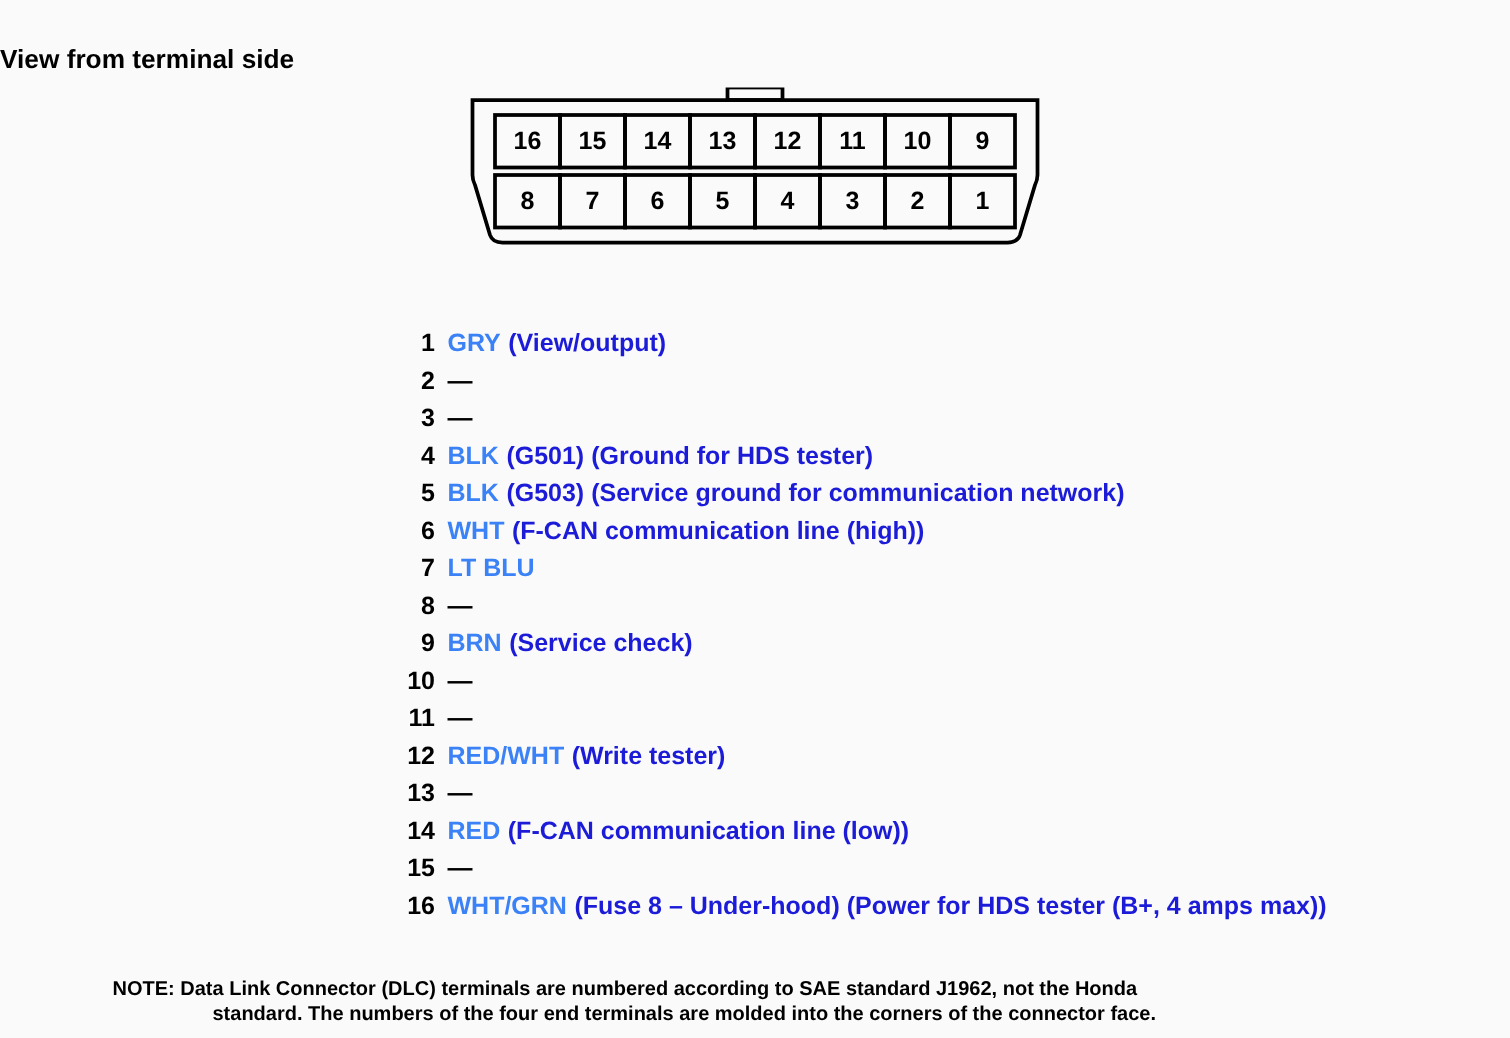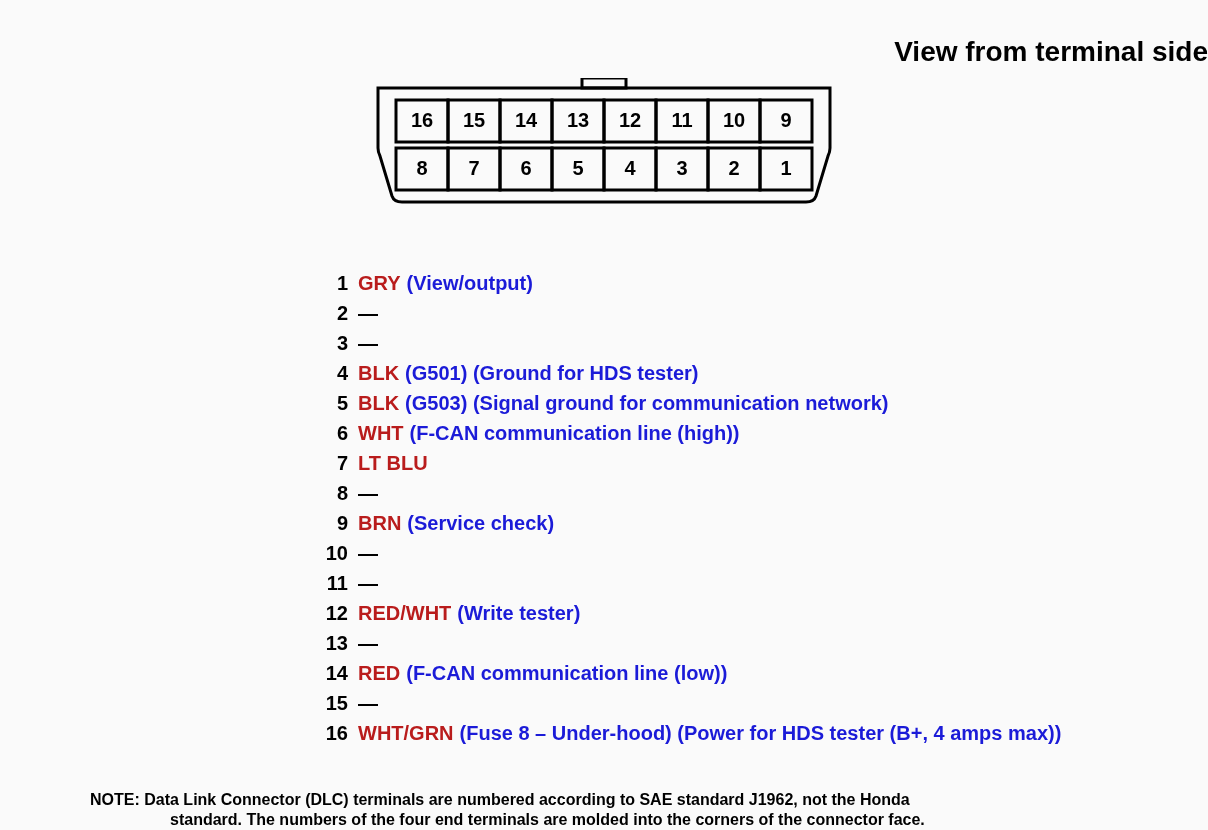--- a/index.html
+++ b/index.html
@@ -11,23 +11,23 @@
     height: 830px;
     box-sizing: border-box;
   }
   .container {
     width: 100%;
     height: 100%;
     position: relative;
     box-sizing: border-box;
   }
   .title {
-    text-align: right;
-    font-weight: bold;
-    font-size: 28px;
+    text-align: left;
+    font-weight: bold;
+    font-size: 21px;
     margin-top: 36px;
     margin-bottom: 10px;
     color: #000;
   }
   .connector-wrap {
     display: flex;
     justify-content: center;
     margin-bottom: 60px;
   }
   .connector {
@@ -49,21 +49,21 @@
     margin: 0;
   }
   .pin-num {
     display: inline-block;
     width: 28px;
     text-align: right;
     margin-right: 10px;
     color: #000;
   }
   .pin-color {
-    color: #b91c1c;
+    color: #3b82f6;
     margin-right: 6px;
   }
   .pin-desc {
     color: #1b1bd8;
   }
   .pin-dash {
     color: #000;
     letter-spacing: 1px;
   }
   .note {
@@ -168,21 +168,21 @@
         <span class="pin-dash">—</span>
       </div>
       <div class="pin-row">
         <span class="pin-num">4</span>
         <span class="pin-color">BLK</span>
         <span class="pin-desc">(G501) (Ground for HDS tester)</span>
       </div>
       <div class="pin-row">
         <span class="pin-num">5</span>
         <span class="pin-color">BLK</span>
-        <span class="pin-desc">(G503) (Signal ground for communication network)</span>
+        <span class="pin-desc">(G503) (Service ground for communication network)</span>
       </div>
       <div class="pin-row">
         <span class="pin-num">6</span>
         <span class="pin-color">WHT</span>
         <span class="pin-desc">(F-CAN communication line (high))</span>
       </div>
       <div class="pin-row">
         <span class="pin-num">7</span>
         <span class="pin-color">LT BLU</span>
       </div>

